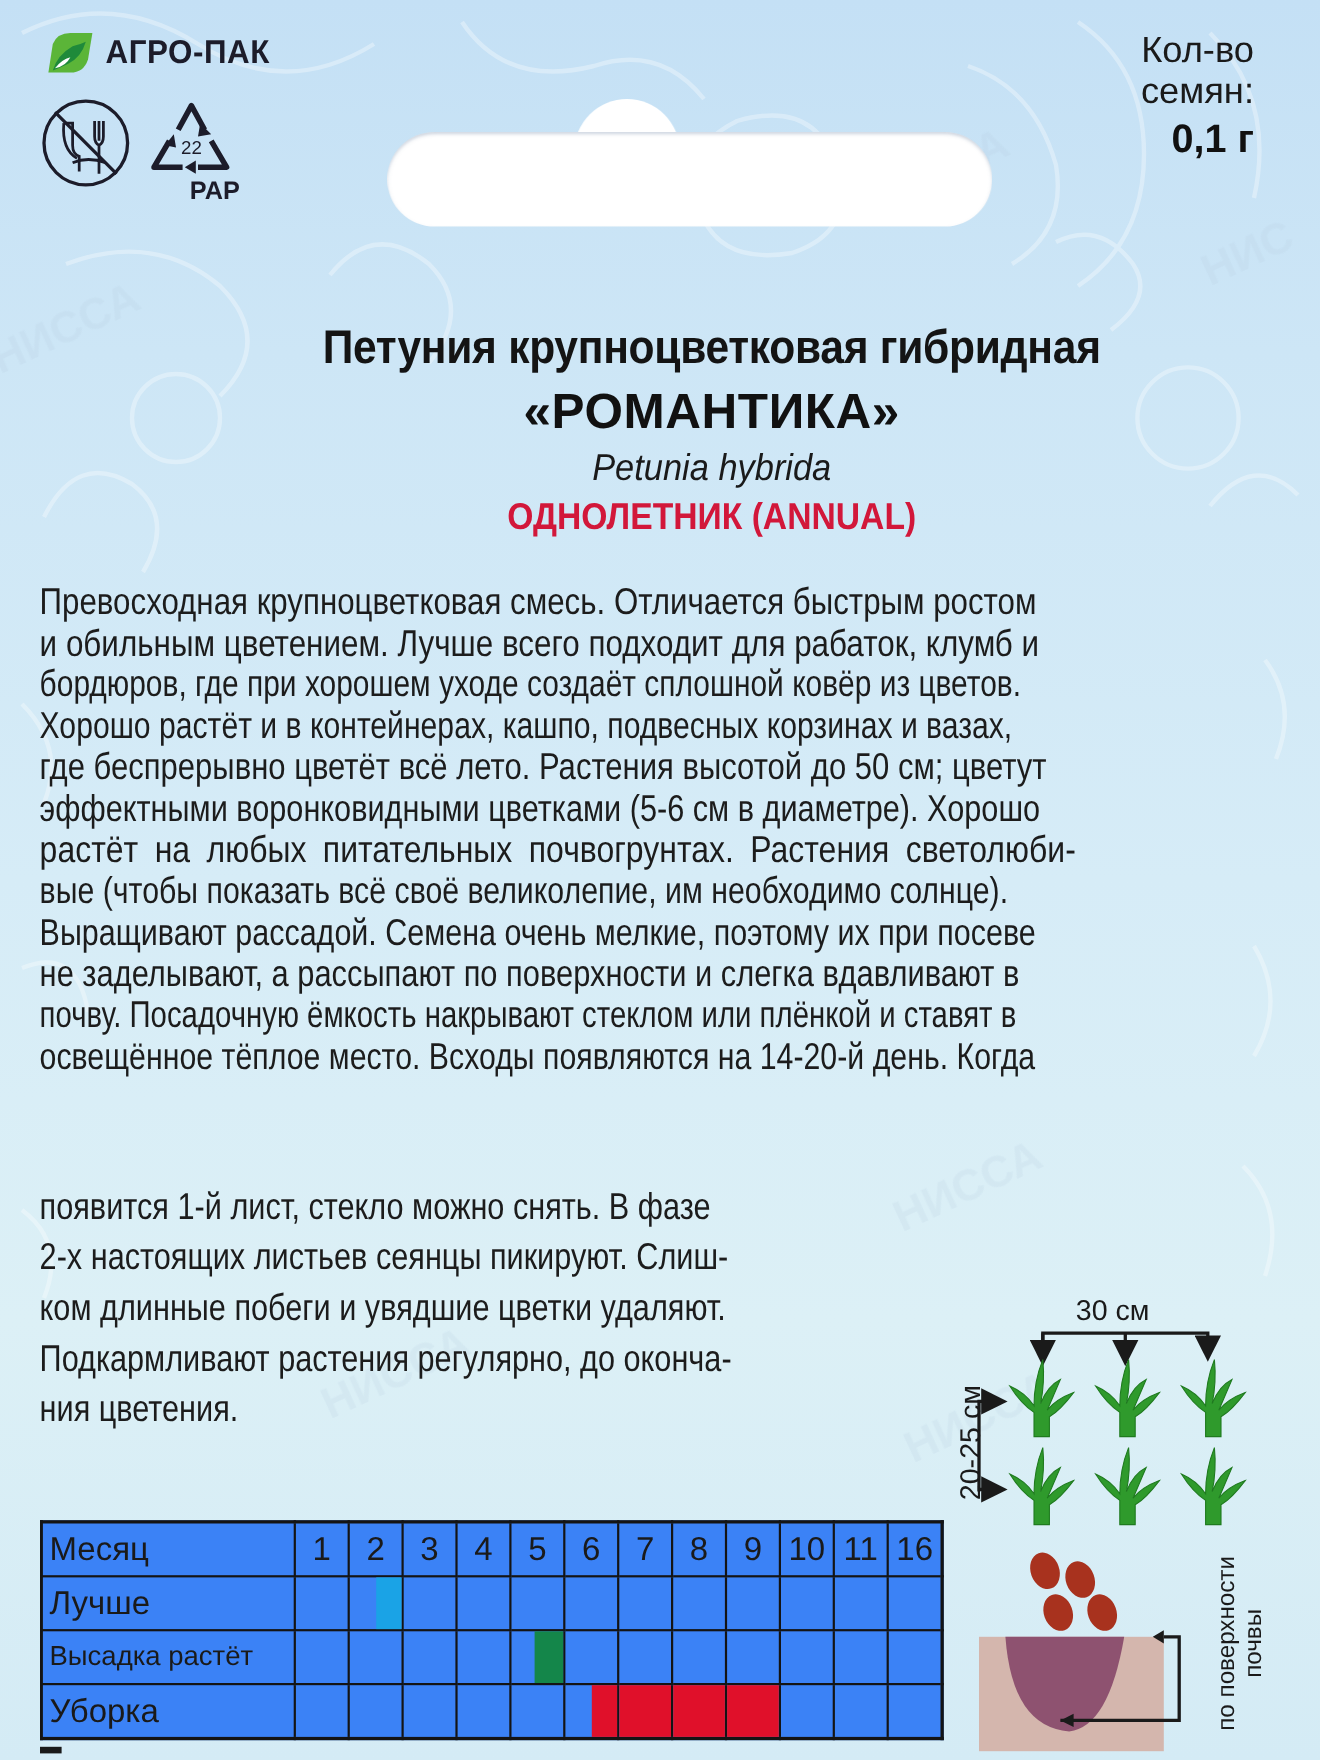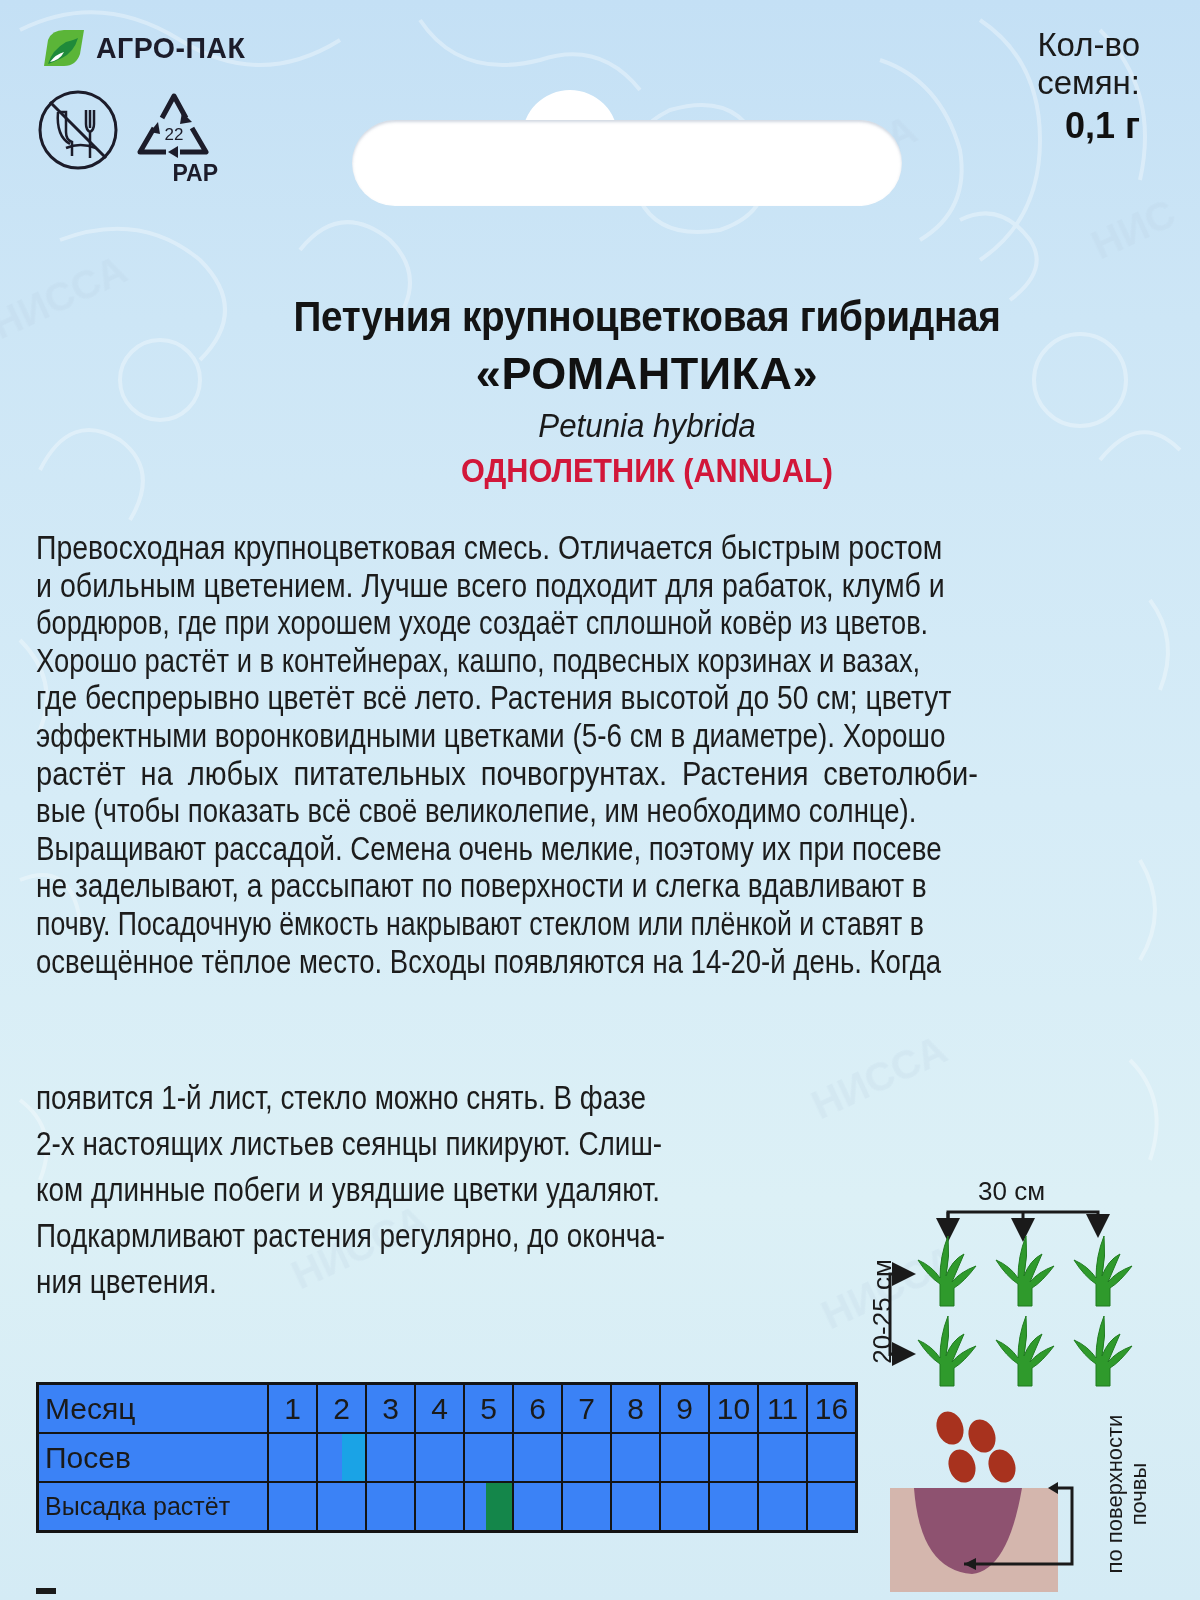--- a/index.html
+++ b/index.html
@@ -209,21 +209,21 @@
     <td class="m">5</td>
     <td class="m">6</td>
     <td class="m">7</td>
     <td class="m">8</td>
     <td class="m">9</td>
     <td class="m">10</td>
     <td class="m">11</td>
     <td class="m">16</td>
   </tr>
   <tr>
-    <td class="lbl">Посев</td>
+    <td class="lbl">Лучше</td>
     <td class="m"></td>
         <td class="m">
           <div class="fill" style="left: 50%; width: 50%; background: rgb(26, 163, 230);"></div>
         </td>
         <td class="m"></td>
         <td class="m"></td>
         <td class="m"></td>
         <td class="m"></td>
     <td class="m"></td>
         <td class="m"></td>
@@ -238,20 +238,43 @@
         <td class="m"></td>
         <td class="m"></td>
         <td class="m"></td>
         <td class="m">
           <div class="fill" style="left: 45%; width: 55%; background: rgb(20, 134, 74);"></div>
         </td>
         <td class="m"></td>
     <td class="m"></td>
         <td class="m"></td>
         <td class="m"></td>
+        <td class="m"></td>
+        <td class="m"></td>
+        <td class="m"></td>
+  </tr>
+  <tr>
+    <td class="lbl">Уборка</td>
+    <td class="m"></td>
+        <td class="m"></td>
+        <td class="m"></td>
+        <td class="m"></td>
+        <td class="m"></td>
+        <td class="m">
+          <div class="fill" style="left: 50%; width: 50%; background: rgb(224, 16, 42);"></div>
+        </td>
+    <td class="m">
+          <div class="fill" style="left: 0%; width: 100%; background: rgb(224, 16, 42);"></div>
+        </td>
+        <td class="m">
+          <div class="fill" style="left: 0%; width: 100%; background: rgb(224, 16, 42);"></div>
+        </td>
+        <td class="m">
+          <div class="fill" style="left: 0%; width: 100%; background: rgb(224, 16, 42);"></div>
+        </td>
         <td class="m"></td>
         <td class="m"></td>
         <td class="m"></td>
   </tr>
 </tbody>
   </table>
 
 <svg class="abs seed-diagram" width="300" height="220" viewBox="0 0 300 220">
   <g fill="#a8321e">
     <ellipse cx="60" cy="48" rx="13" ry="17" transform="rotate(-20 60 48)"></ellipse>

